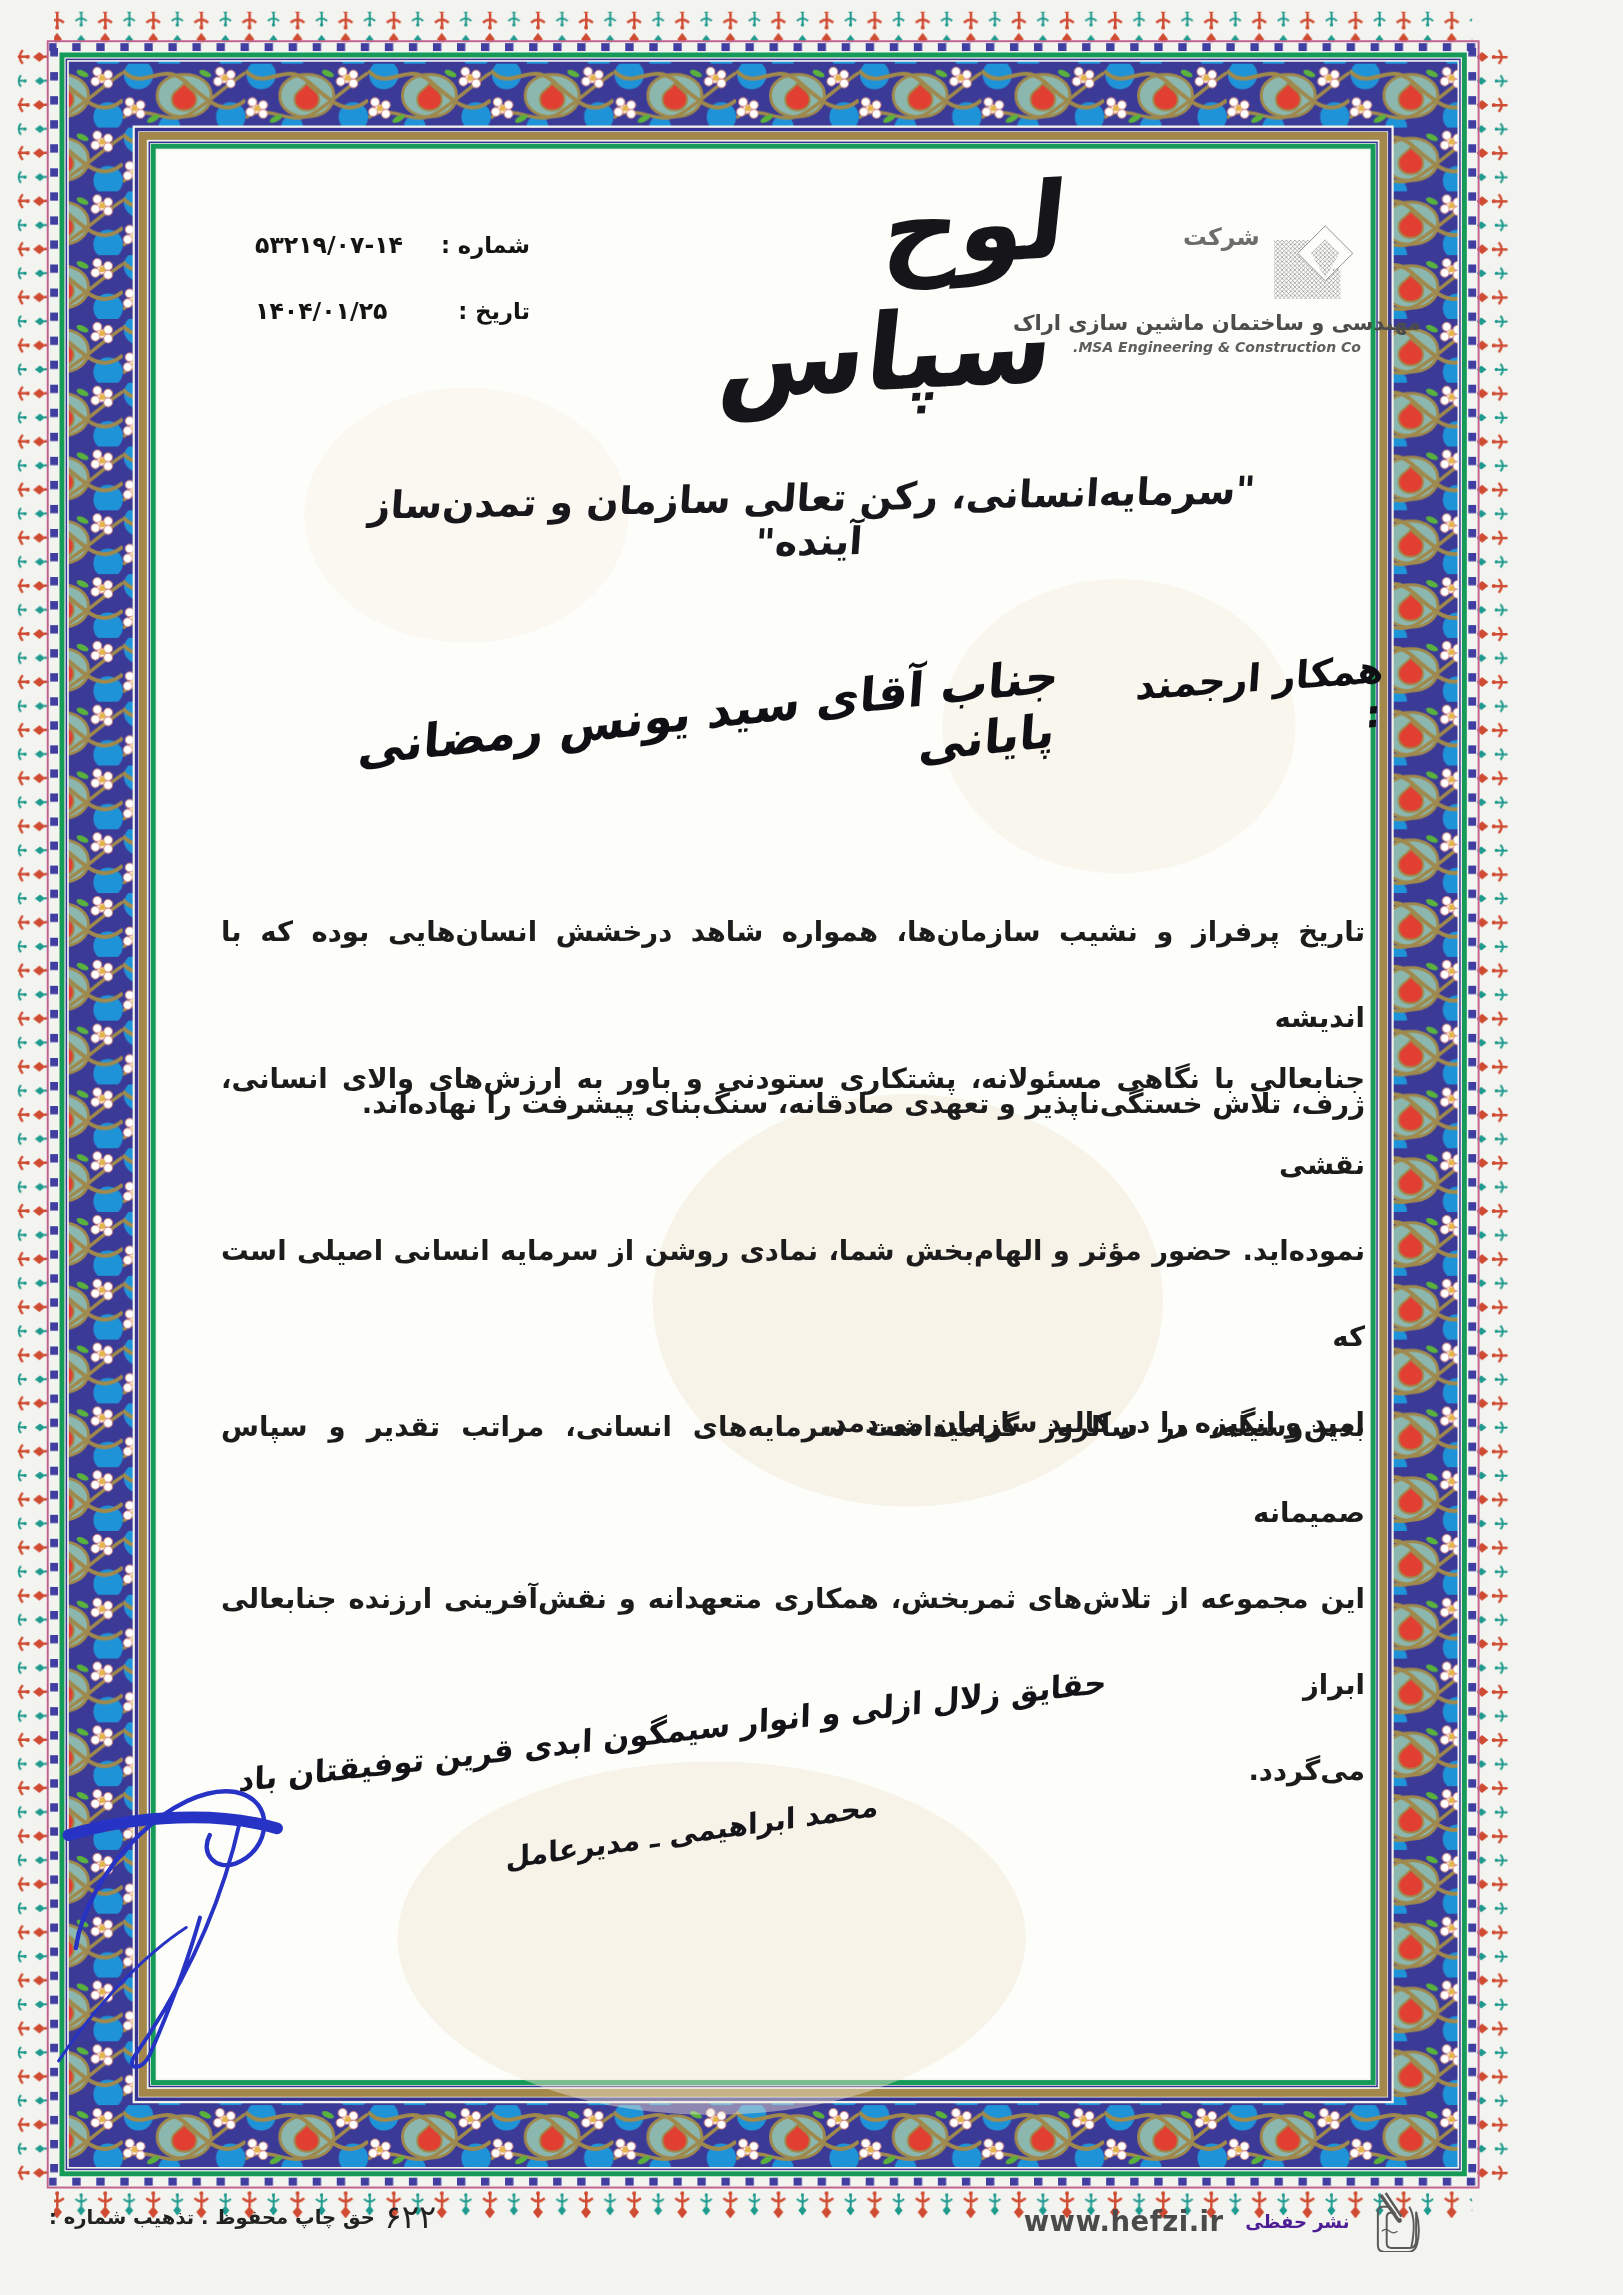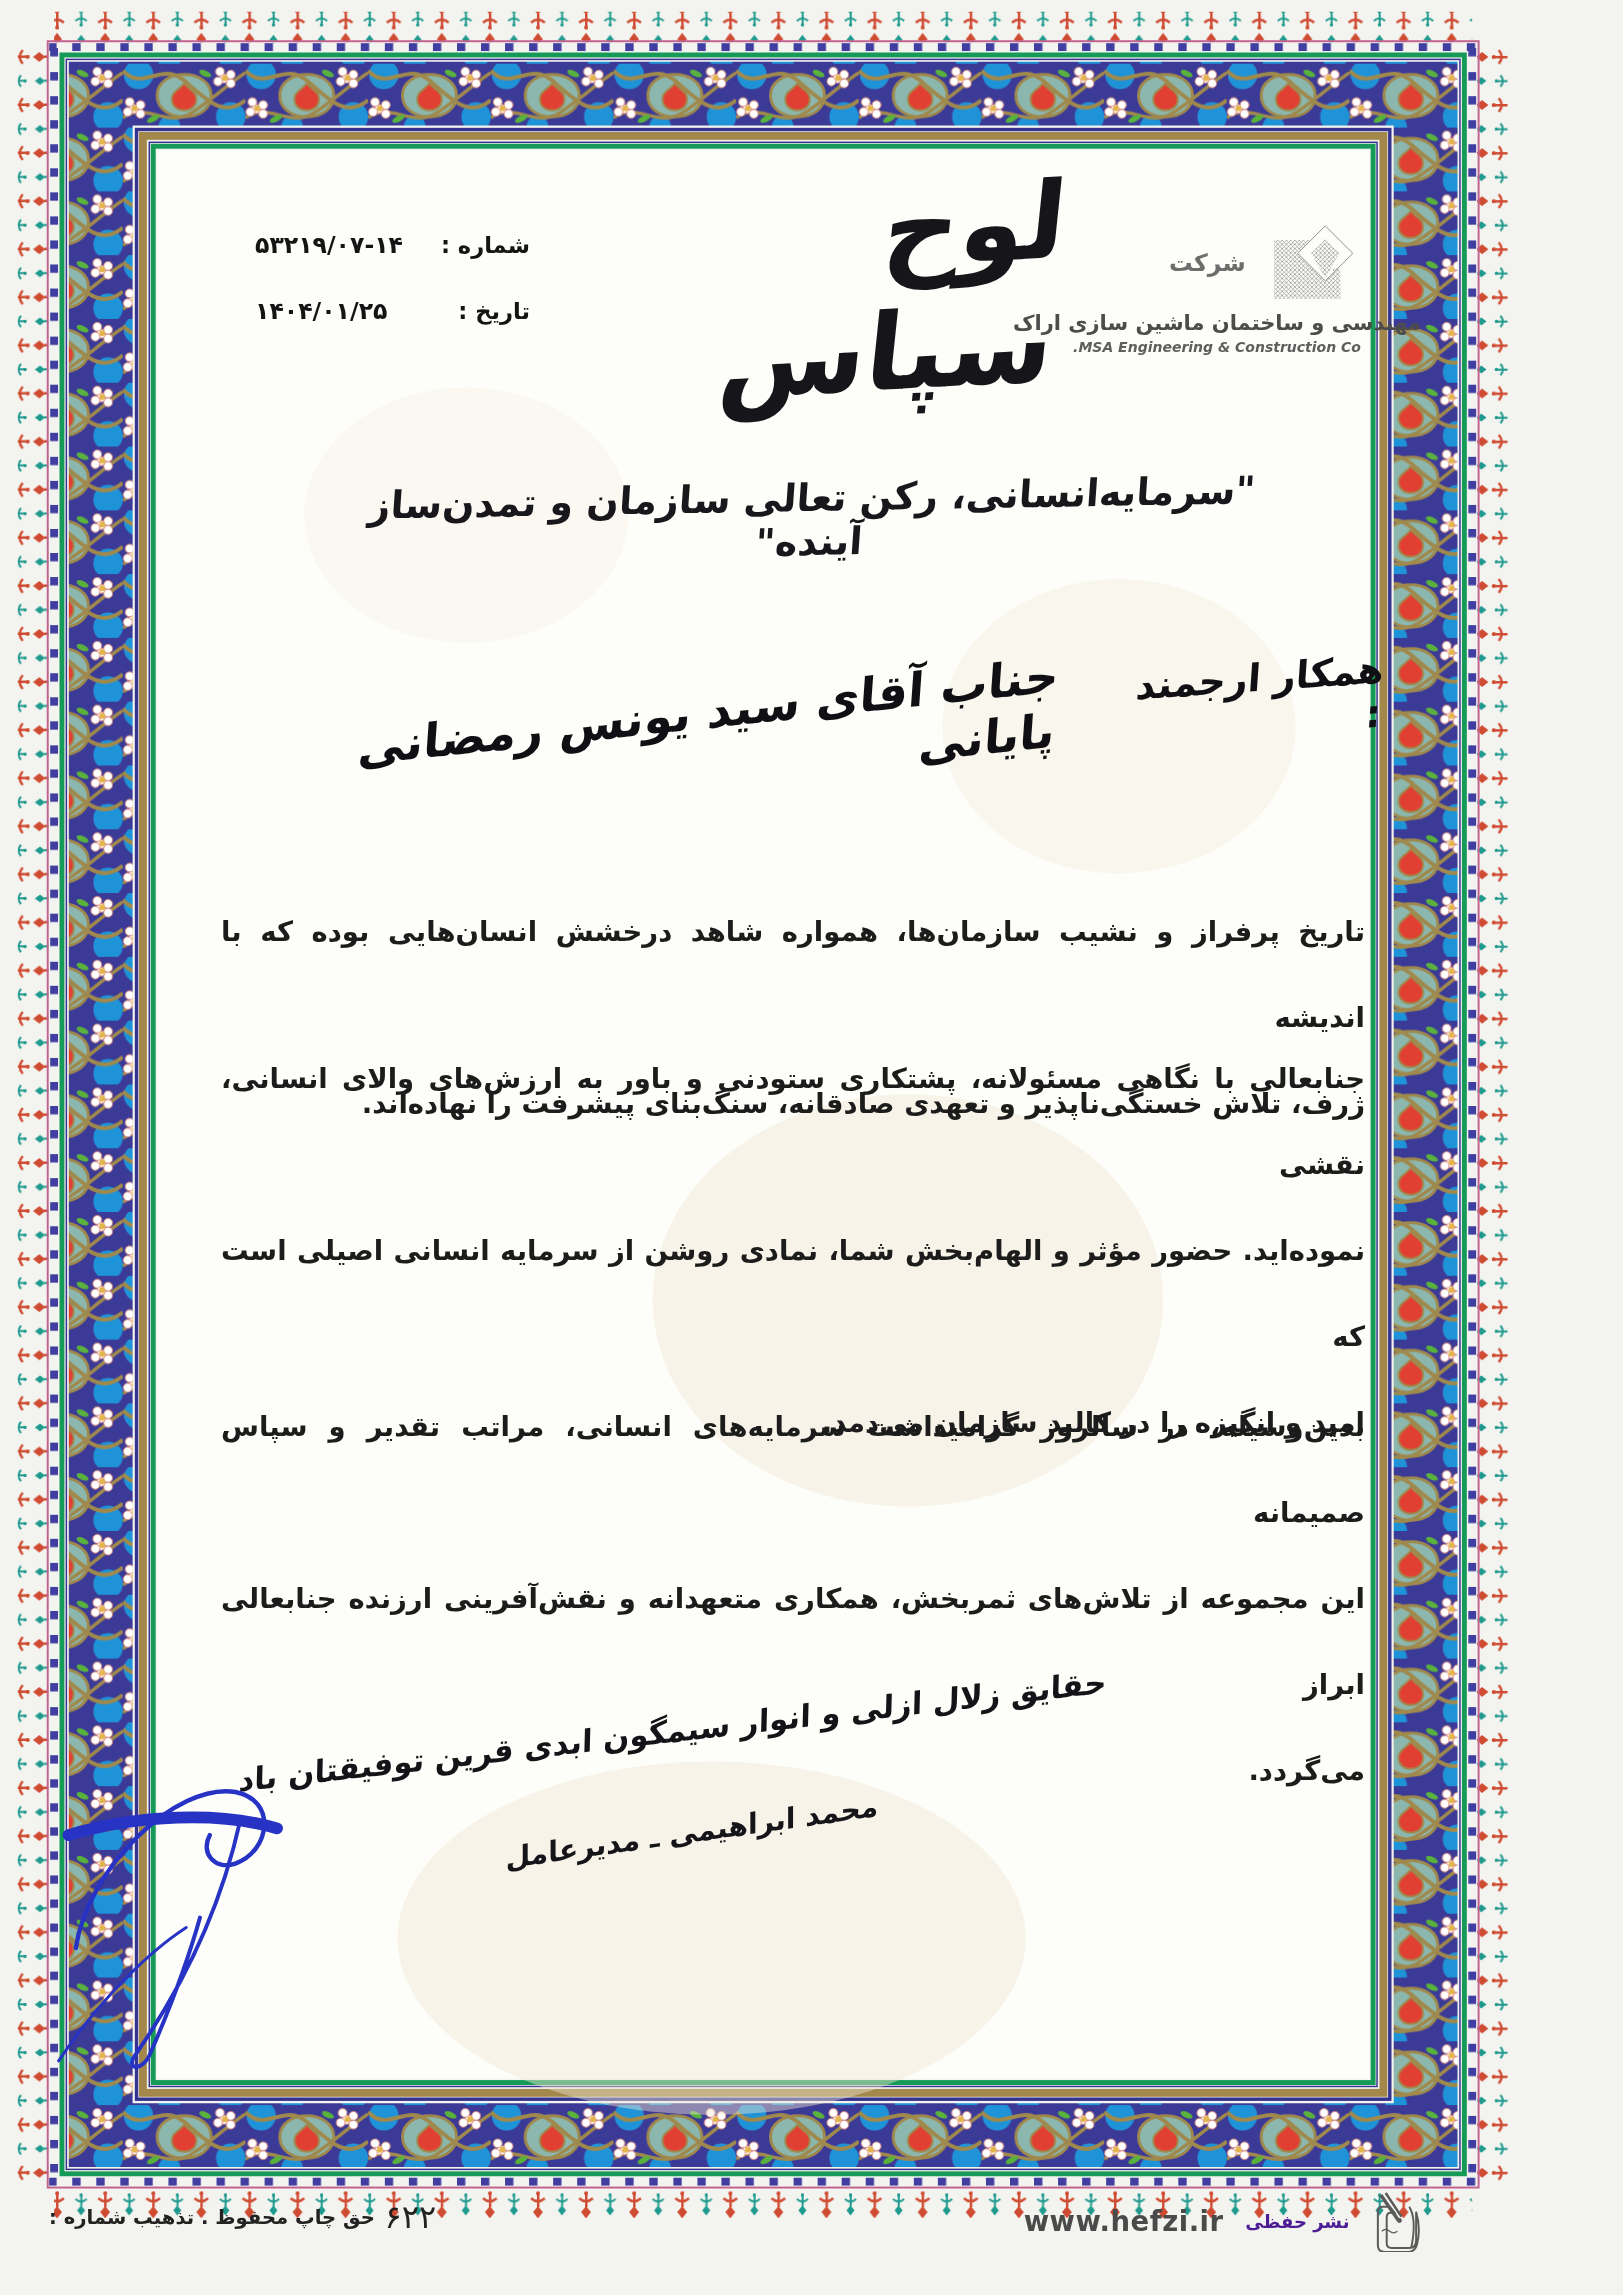--- a/index.html
+++ b/index.html
@@ -30,21 +30,21 @@
     transform:rotate(-3deg) skewX(-9deg);
     letter-spacing:-2px;
   }
 
   
   .company{
     position:absolute;left:1050px;top:223px;width:334px;
     display:flex;flex-direction:column;align-items:center;
     color:#5a5a5a;
   }
-  .company-top{width:100%;display:flex;justify-content:flex-start;align-items:center;gap:23px;padding-right:29.4px;box-sizing:border-box;}
+  .company-top{width:100%;display:flex;justify-content:flex-start;align-items:flex-start;gap:9px;padding-right:29.4px;box-sizing:border-box;}
   .company-prefix{font-size:23.6px;font-weight:bold;color:#6d6d6d;padding-bottom:2.9px;}
   .company-fa{font-size:21px;font-weight:bold;color:#4c4c4c;margin-top:4.9px;white-space:nowrap;}
   .company-en{font-size:14px;font-weight:bold;font-style:italic;color:#5e5e5e;margin-top:3.9px;white-space:nowrap;}
 
   
   .motto{
     position:absolute;left:344px;top:476px;width:933px;
     text-align:center;
     font-size:38px;font-weight:bold;color:#17171c;
     transform:skewX(-5deg) rotate(-1deg);

